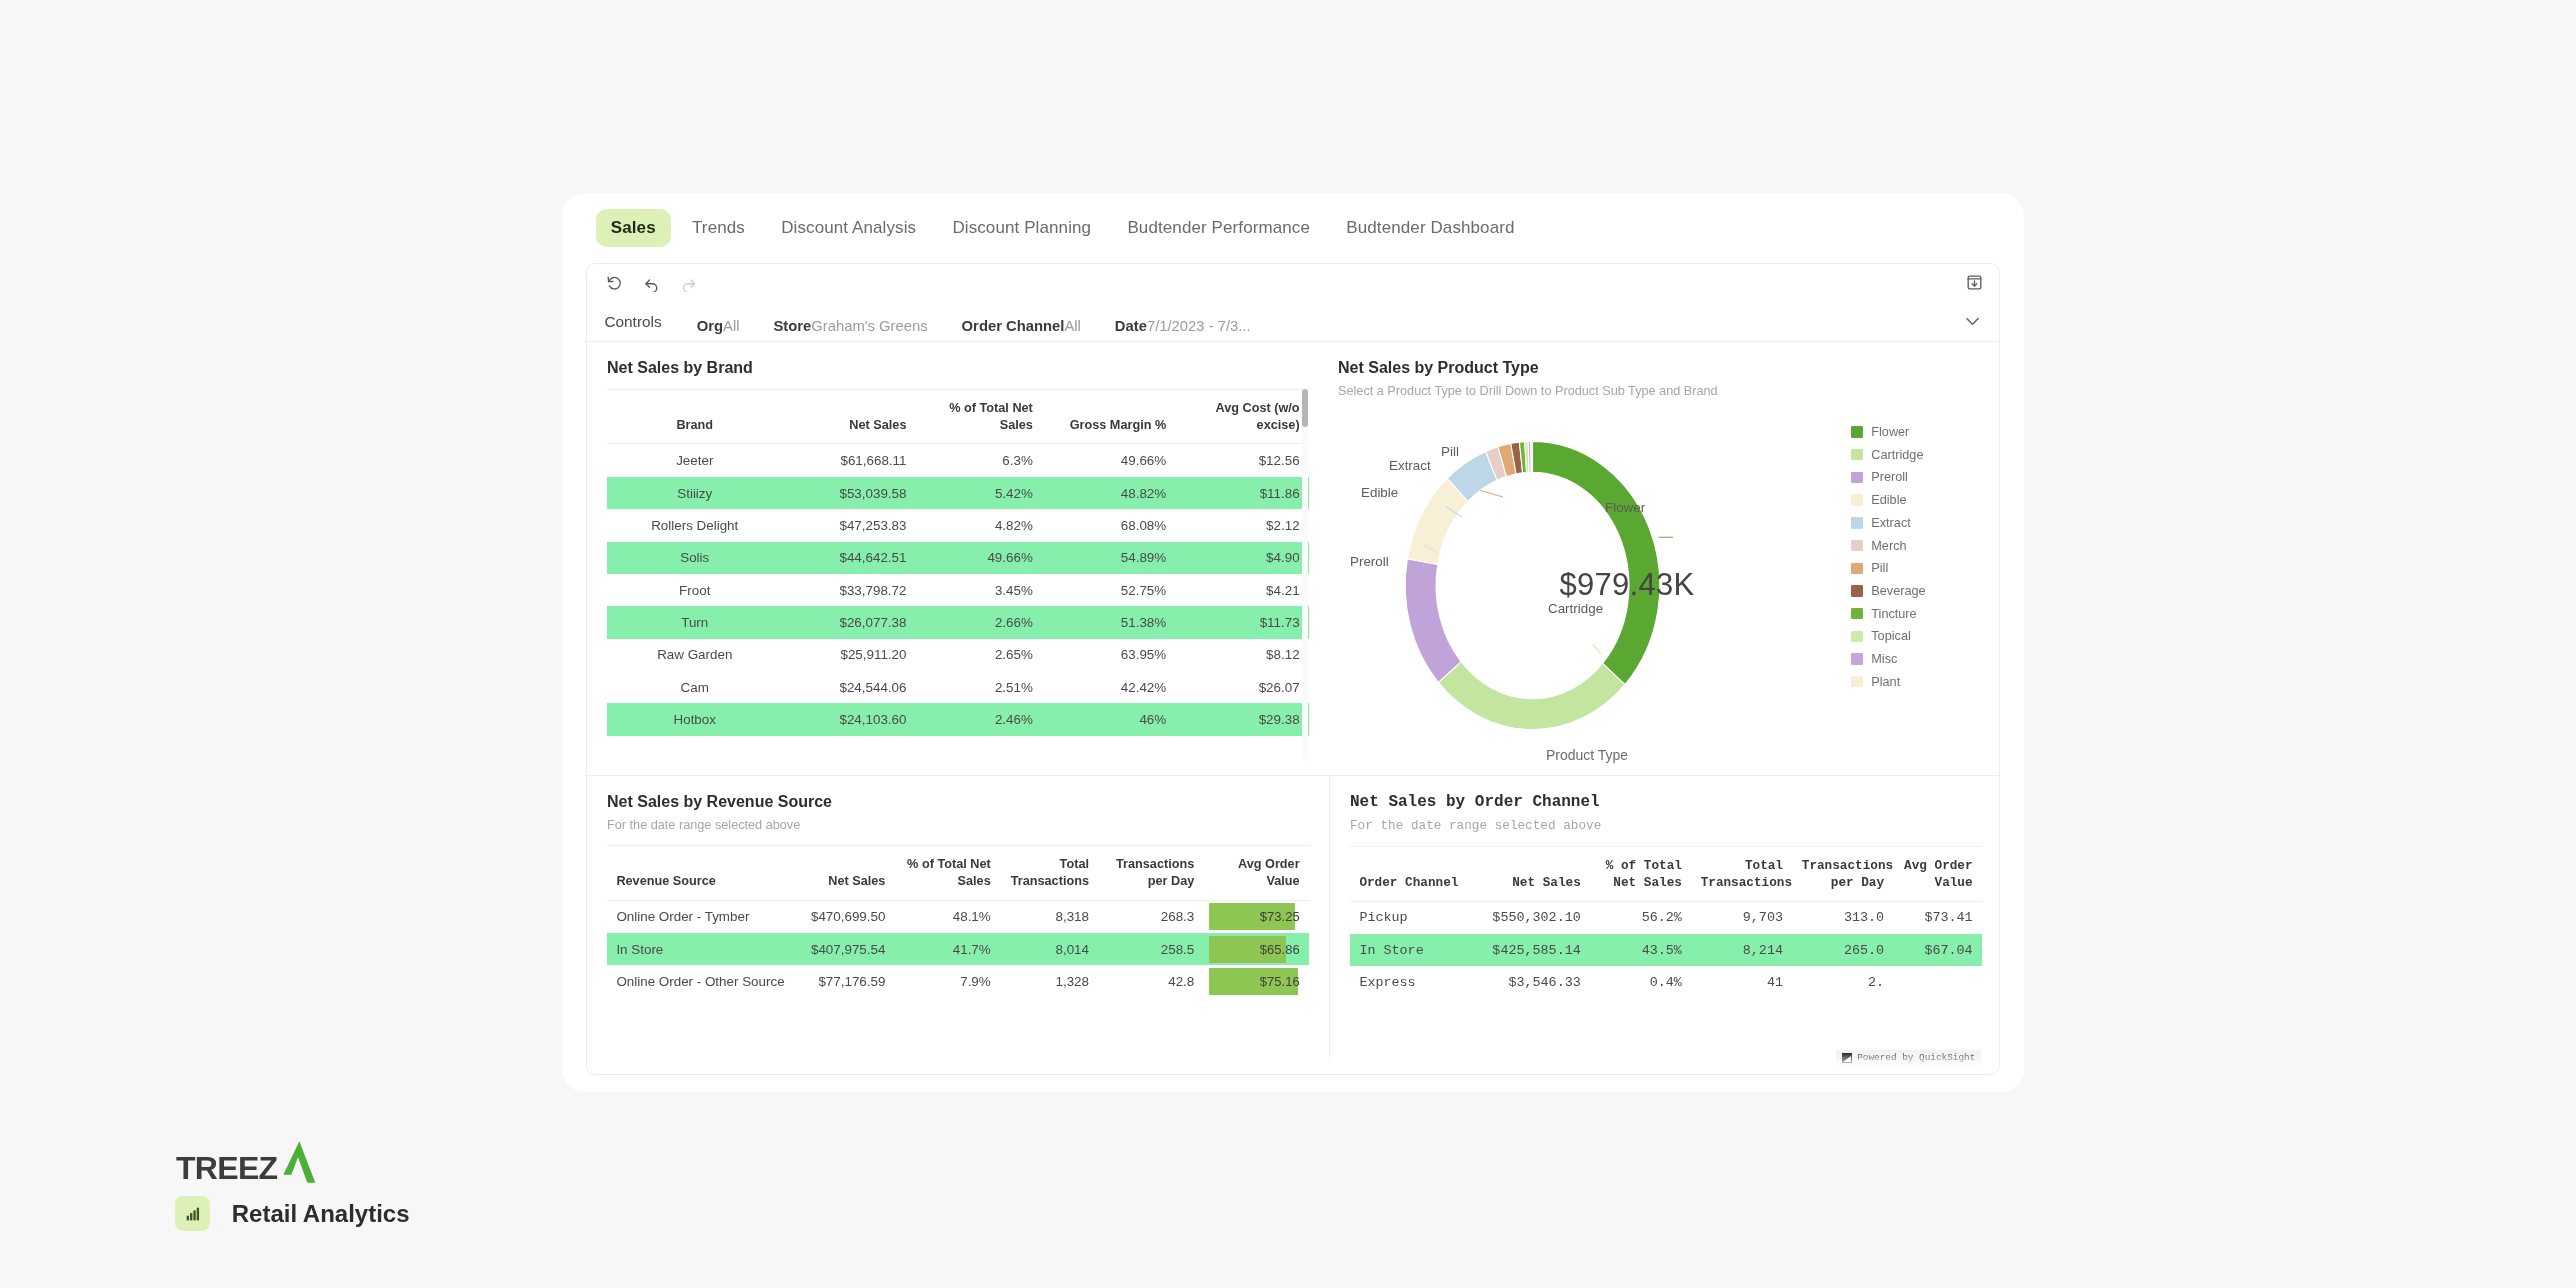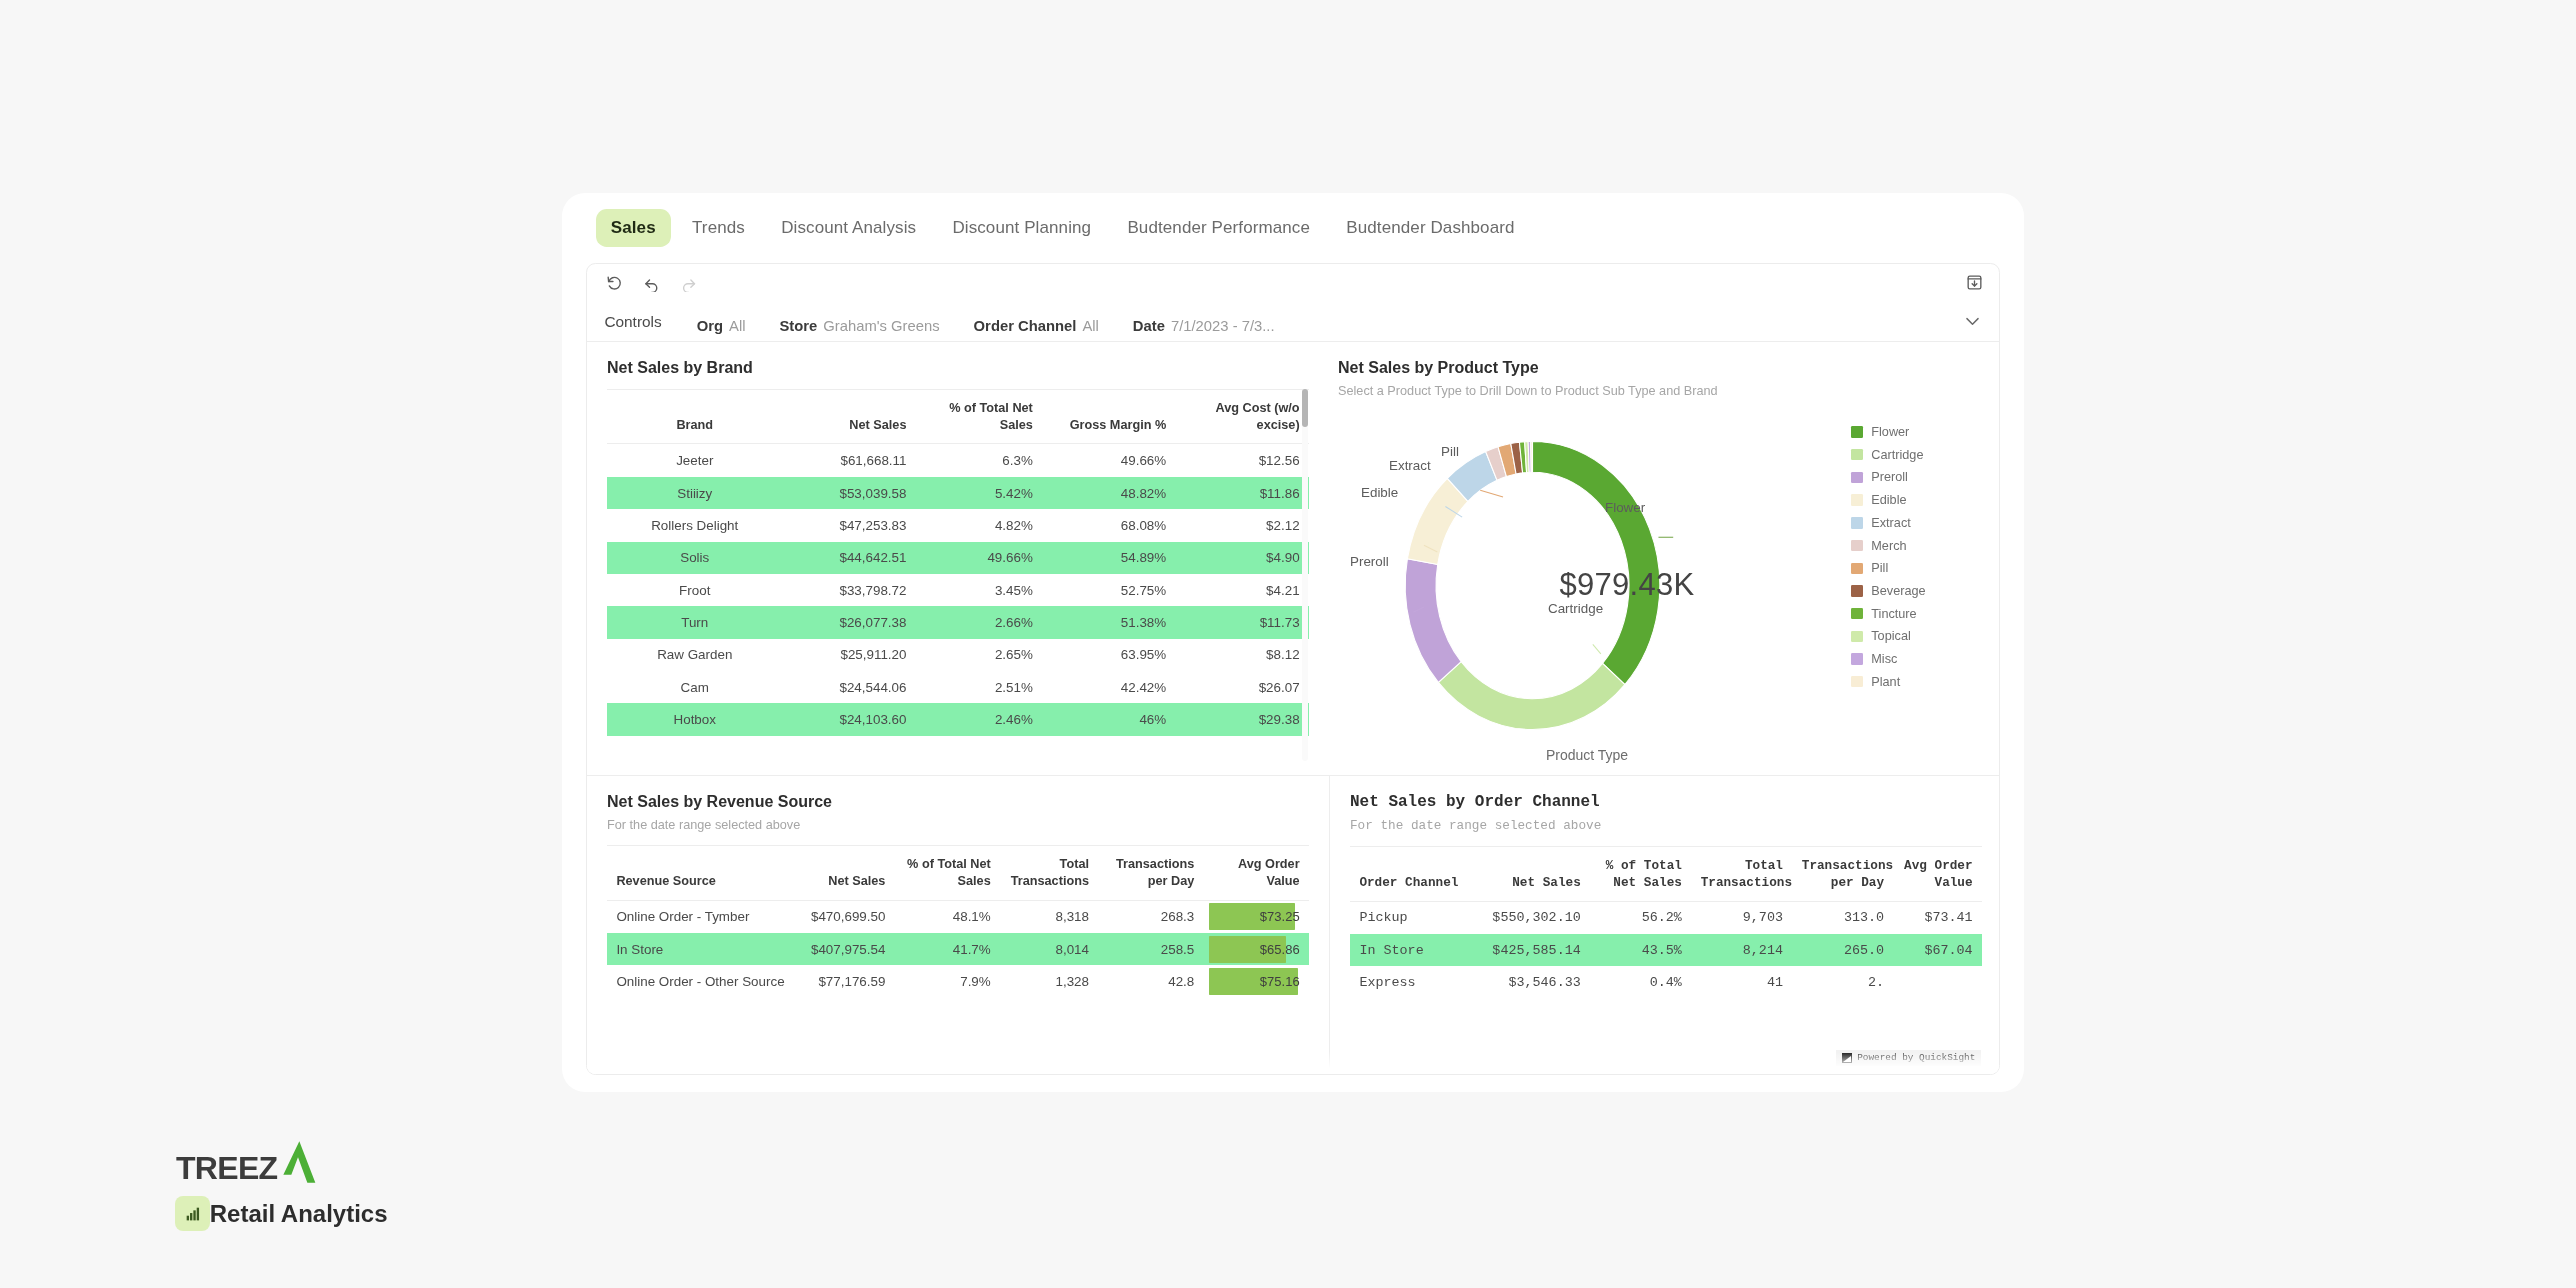--- a/index.html
+++ b/index.html
@@ -58,21 +58,21 @@
   .tb-right{ position:absolute; right:14.8px; top:9.4px; display:flex; align-items:center; }
 
   
   .controls{
     position:relative; height:39px;
     display:flex; align-items:center;
     padding:0 17.4px; gap:0;
     border-bottom:0.7px solid #ededed;
   }
   .ctrl-label{ font-size:15.4px; color:#4a4a4a; margin-right:35px; }
-  .ctrl{ display:flex; align-items:baseline; gap:6px; margin-right:34px; cursor:pointer; white-space:nowrap;margin-top:8px; }
+  .ctrl{ display:flex; align-items:baseline; margin-right:34px; cursor:pointer; white-space:nowrap;margin-top:8px; }
   .ctrl .k{ font-size:14.8px; font-weight:bold; color:#3b3b3b; }
   .ctrl .v{ font-size:14.8px; color:#9b9b9b; }
   .ctrl-chevron{ position:absolute; right:17.4px; top:50%; transform:translateY(-50%); cursor:pointer; }
 
   
   .panels{ position:relative; height:733px; }
   .panel{ position:absolute; background:#fff; }
   .panel-sep-v{ position:absolute; top:0; bottom:0; width:0.7px; background:#ededed; }
   .panel-sep-h{ position:absolute; left:0; right:0; height:0.7px; background:#ededed; }
 
@@ -143,21 +143,21 @@
     position:absolute; left:0; right:0; bottom:0; height:23px;
     background:linear-gradient(to bottom, rgba(255,255,255,0), #ffffff 70%);
     pointer-events:none;
   }
 
   
   .footer{ position:absolute; left:176px; top:1140px; }
   .logo-row{ display:flex; align-items:flex-end; }
   .logo-text{ font-size:32px; font-weight:bold; letter-spacing:-0.7px; color:#3c3c3c; line-height:1; font-family:"Liberation Sans", sans-serif; }
   .logo-tri{ width:38px; height:44px; margin-left:1.3px; position:relative; }
-  .sub-row{ display:flex; align-items:center; gap:0; margin-top:12px; margin-left:-1.3px; }
+  .sub-row{ display:flex; align-items:center; gap:22px; margin-top:12px; margin-left:-1.3px; }
   .sub-badge{ width:35px; height:35px; border-radius:8px; background:#ddf0b8; display:flex; align-items:center; justify-content:center; }
   .sub-text{ font-size:24px; font-weight:bold; color:#2d2d2d; }
 </style>
 </head>
 <body>
 
 <div class="app-card">
 
   <div class="tabbar">
     <div class="tab active">Sales</div>

